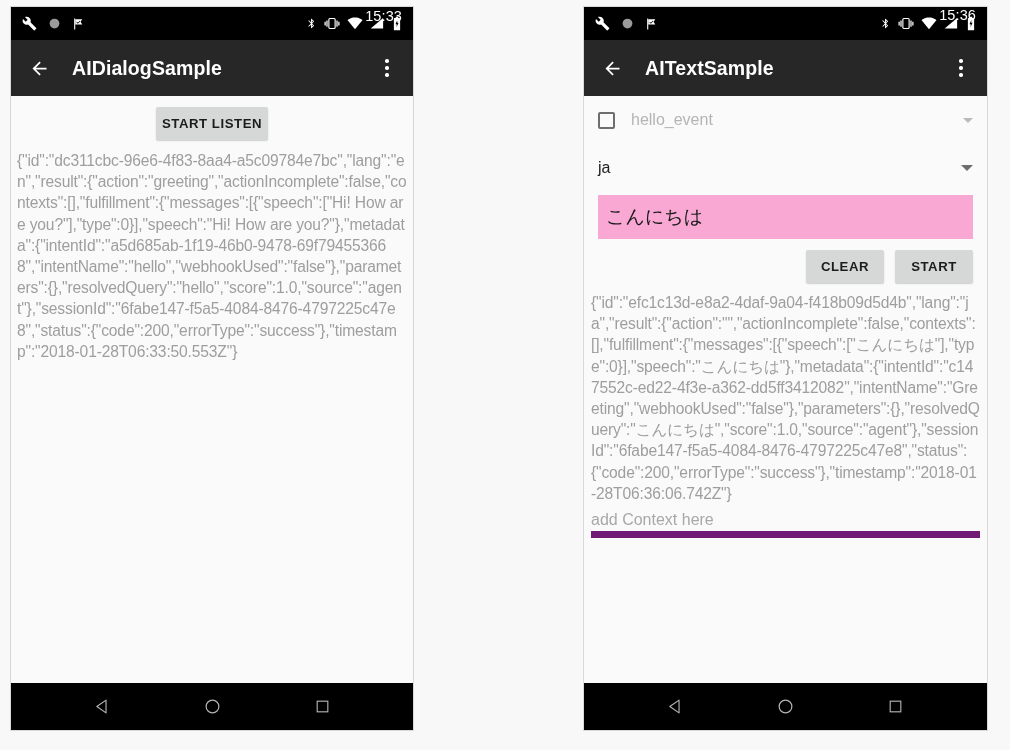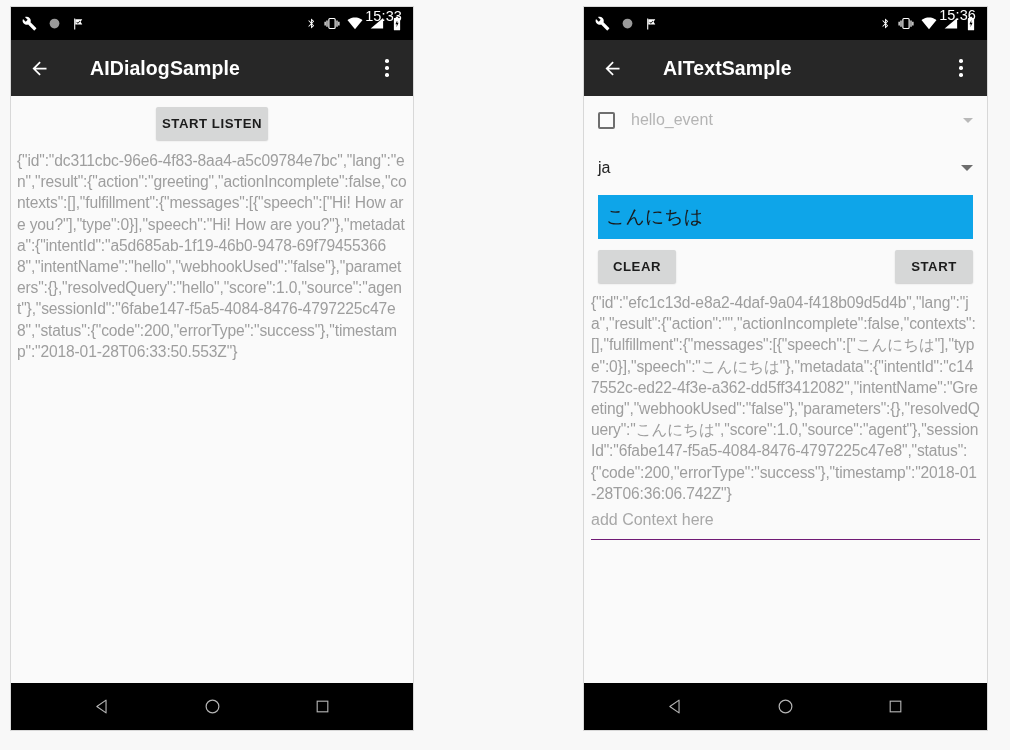--- a/index.html
+++ b/index.html
@@ -63,21 +63,21 @@
   }
   .app-bar .back {
     width: 26px; height: 26px;
     display: flex; align-items: center; justify-content: center;
     cursor: pointer;
   }
   .app-title {
     color: #ffffff;
     font-size: 19.5px;
     font-weight: bold;
-    margin-left: 38px;
+    margin-left: 20px;
     flex: 1;
     letter-spacing: 0.1px;
     white-space: nowrap;
   }
   .overflow-dots {
     width: 22px; height: 30px;
     display: flex; flex-direction: column;
     align-items: center; justify-content: center;
     gap: 3.5px;
     cursor: pointer;
@@ -166,48 +166,49 @@
     border: 2px solid #6e6e6e;
     border-radius: 2px;
     margin-right: 16px;
     box-sizing: border-box;
     background: transparent;
     cursor: pointer;
     flex: 0 0 auto;
   }
 
   .edit-box {
-    background: #0ea5e9;
+    background: #f9a8d4;
     border: none;
     height: 44px;
     display: flex;
     align-items: center;
     padding: 0 8px;
     box-sizing: border-box;
     margin-top: 3px;
   }
   .edit-box .val {
     font-size: 19px;
     color: #1a1a1a;
     font-family: "Liberation Sans", sans-serif;
   }
 
   .btn-row {
     display: flex;
-    justify-content: space-between;
+    justify-content: flex-end;
+    gap: 11px;
     margin-top: 11px;
   }
   .btn-row .mbtn { min-width: 78px; text-align: center; }
 
   .right-json { padding: 9px 7px 0 7px; }
 
   .context-field {
     margin: 7px 7px 0 7px;
-    border-bottom: 1px solid #701a75;
-    padding-bottom: 10px;
+    border-bottom: 7px solid #701a75;
+    padding-bottom: 2px;
   }
   .context-field .ph {
     font-size: 16px;
     color: #a8a8a8;
     font-family: "Liberation Sans", sans-serif;
   }
 
   
   .nav-bar {
     position: absolute;

